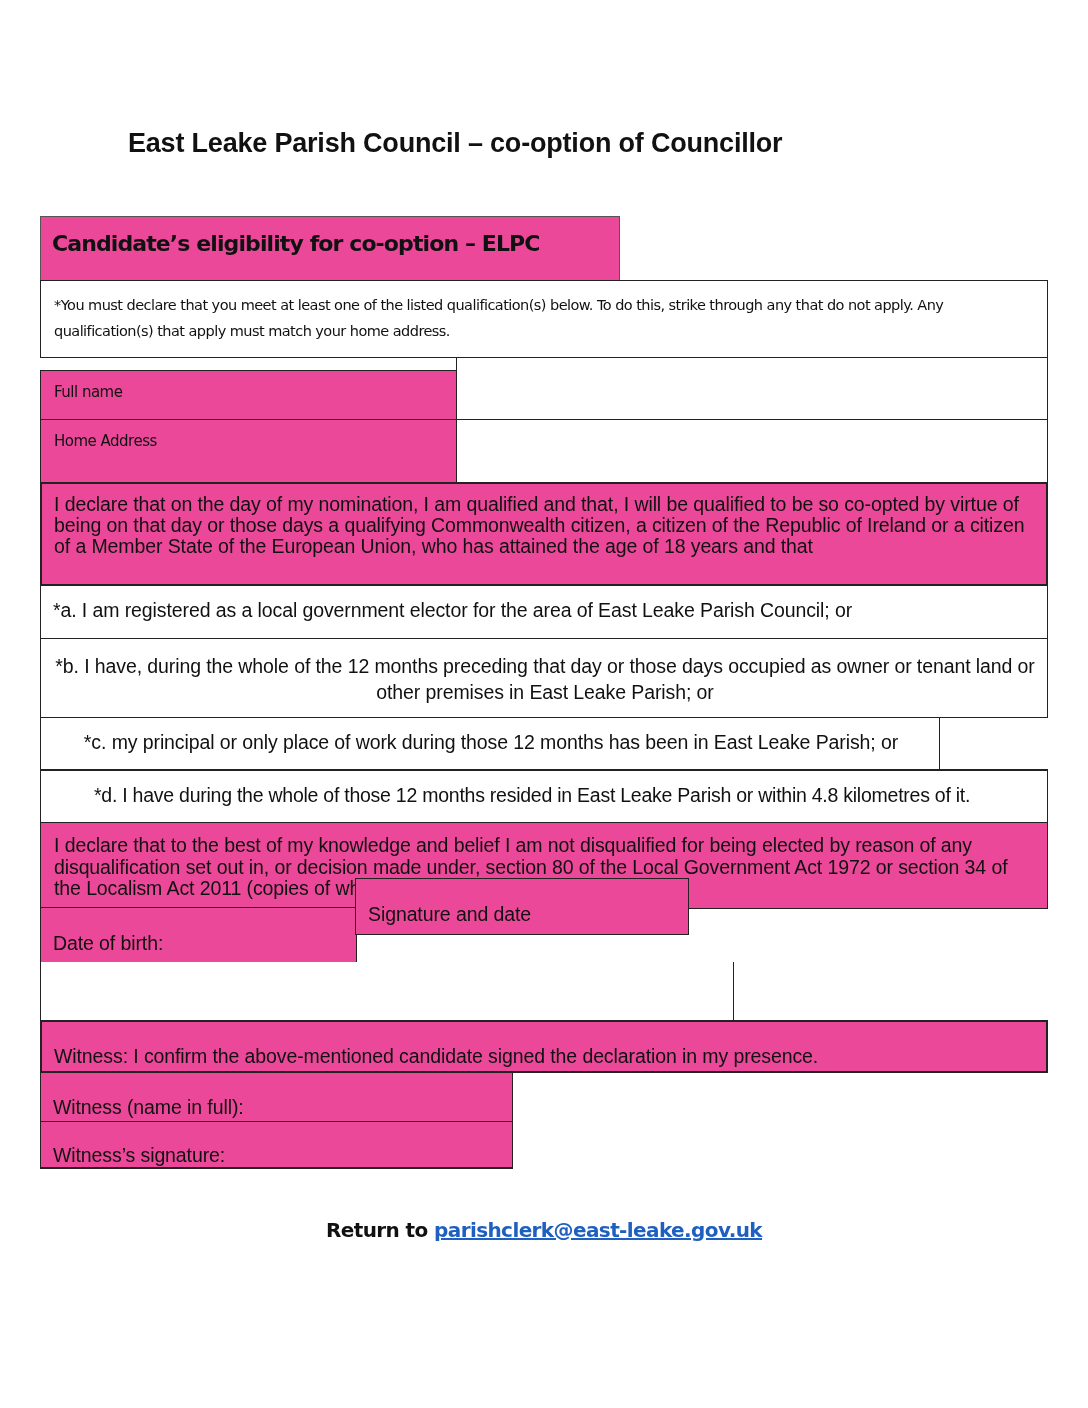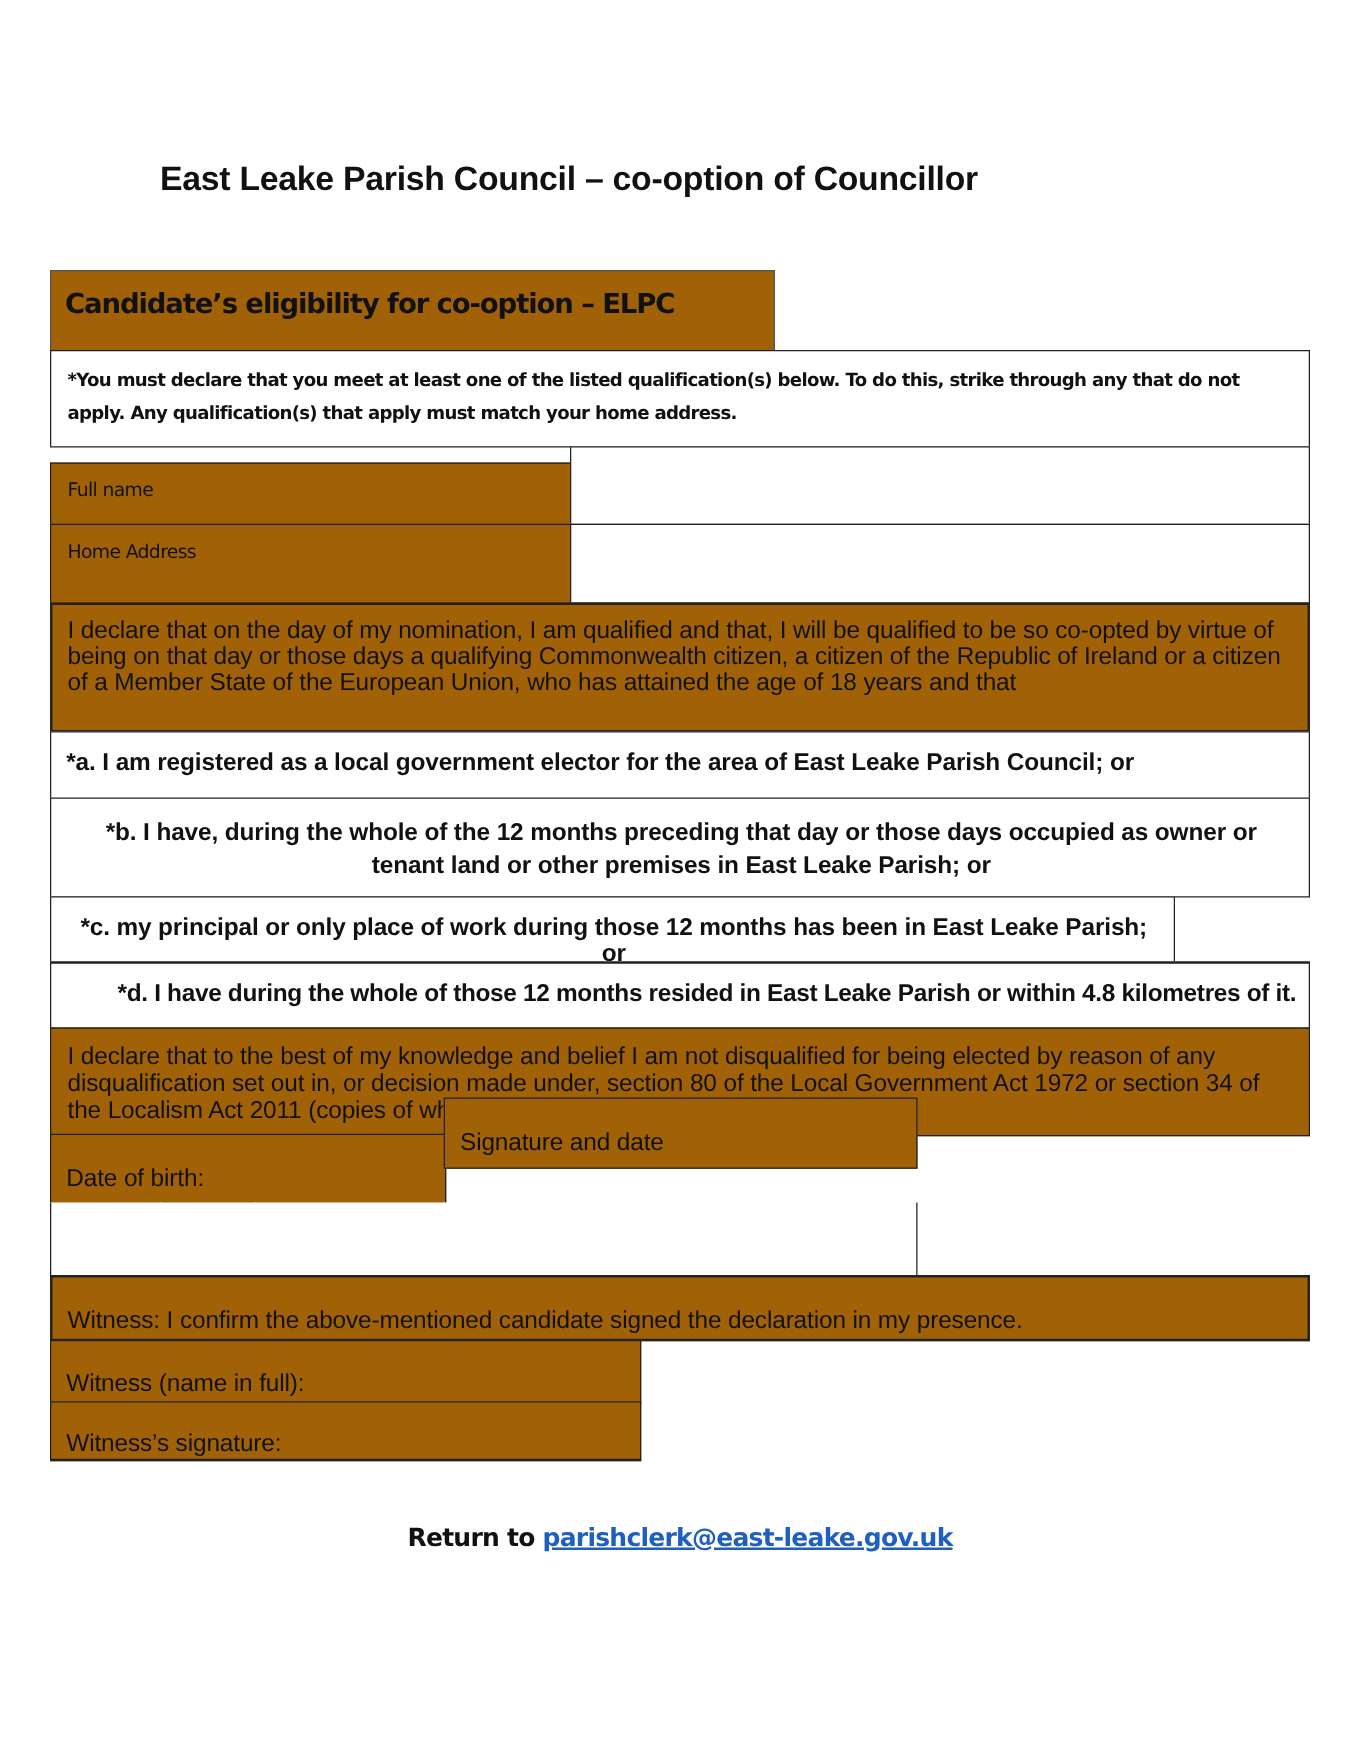--- a/index.html
+++ b/index.html
@@ -1,20 +1,20 @@
 <!DOCTYPE html>
 <html><head>
   <meta charset="utf-8">
   <style>
     html, body { margin: 0; padding: 0; background: #ffffff; }
     body { width: 1088px; height: 1408px; position: relative; overflow: hidden;
            font-family: "Liberation Sans", sans-serif; color: #111; }
     .abs { position: absolute; box-sizing: border-box; }
-    .gray { background: #a16207; }
-    .white { background: #ffffff; font-weight: bold; }
+    .gray { background: #ec4899; }
+    .white { background: #ffffff; }
     .b { border: 1.5px solid #222; }
     .title { left: 128px; top: 128px; font-size: 27px; font-weight: bold; letter-spacing: -0.2px; white-space: nowrap; }
     .hdr { left: 40px; top: 216px; width: 580px; height: 64px; border: 1px solid #555; border-bottom: none; }
     .hdr span { position: absolute; left: 11px; top: 14px; font-family: "DejaVu Sans", sans-serif; font-weight: bold; font-size: 22px; letter-spacing: -0.9px; }
     .note { left: 40px; top: 280px; width: 1008px; height: 78px; }
     .note span { position: absolute; left: 13px; top: 11px; right: 12px; font-family: "DejaVu Sans", sans-serif; font-size: 14.5px; line-height: 26px; letter-spacing: -0.55px; }
     .lbl-cell span { position: absolute; left: 13px; top: 12px; font-family: "DejaVu Sans", sans-serif; font-size: 15px; letter-spacing: -0.5px; }
     .txt { font-size: 19.5px; line-height: 21px; letter-spacing: -0.1px; }
     .pad { position: absolute; left: 12px; right: 10px; }
     .center { text-align: center; }
@@ -65,21 +65,21 @@
   <div class="pad txt" style="top:14px;left:9px;right:6px;white-space:nowrap;letter-spacing:-0.25px;margin-left:44px;">*d. I have during the whole of those 12 months resided in East Leake Parish or within 4.8 kilometres of it.</div>
 </div>
 
 <div class="abs gray b" style="left:40px;top:822px;width:1008px;height:87px;">
   <div class="pad txt" style="top:12px;left:13px;line-height:21.5px;">I declare that to the best of my knowledge and belief I am not disqualified for being elected by reason of any disqualification set out in, or decision made under, section 80 of the Local Government Act 1972 or section 34 of the Localism Act 2011 (copies of which are printed overleaf).</div>
 </div>
 
 <div class="abs gray b" style="left:40px;top:907px;width:317px;height:57px;">
   <div class="pad txt" style="top:25px;">Date of birth:</div>
 </div>
-<div class="abs gray b" style="left:355px;top:878px;width:379px;height:57px;">
+<div class="abs gray b" style="left:355px;top:878px;width:334px;height:57px;">
   <div class="pad txt" style="top:25px;">Signature and date</div>
 </div>
 
 <div class="abs white" style="left:40px;top:962px;width:90px;height:59px;border-left:1.5px solid #222;border-bottom:1.5px solid #222;border-right:1.5px solid #222;"></div>
 <div class="abs white" style="left:128px;top:962px;width:78px;height:59px;border-bottom:1.5px solid #222;border-right:1.5px solid #222;"></div>
 <div class="abs white" style="left:204px;top:962px;width:153px;height:59px;border-bottom:1.5px solid #222;border-right:1.5px solid #222;"></div>
 <div class="abs white" style="left:355px;top:962px;width:379px;height:59px;border-bottom:1.5px solid #222;border-right:1.5px solid #222;"></div>
 
 <div class="abs gray b" style="left:40px;top:1020px;width:1008px;height:53px;border-width:2px;">
   <div class="pad txt" style="top:24px;">Witness: I confirm the above-mentioned candidate signed the declaration in my presence.</div>

